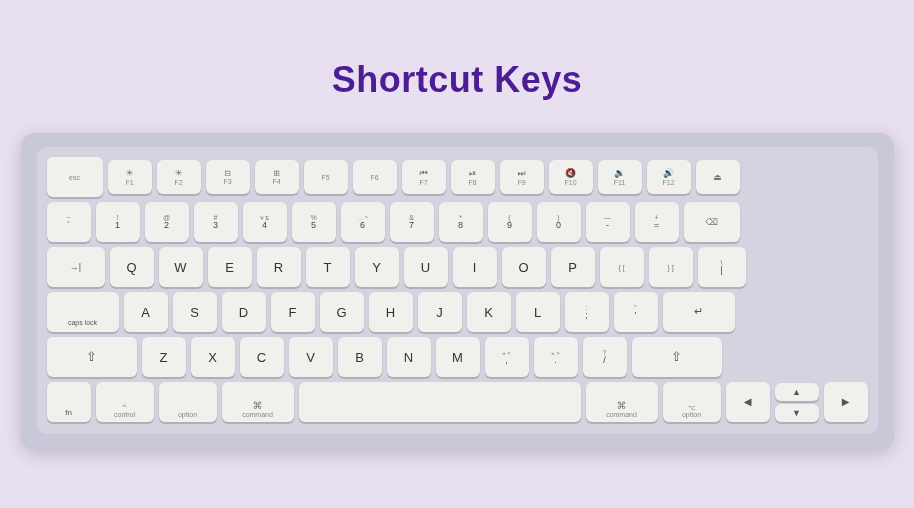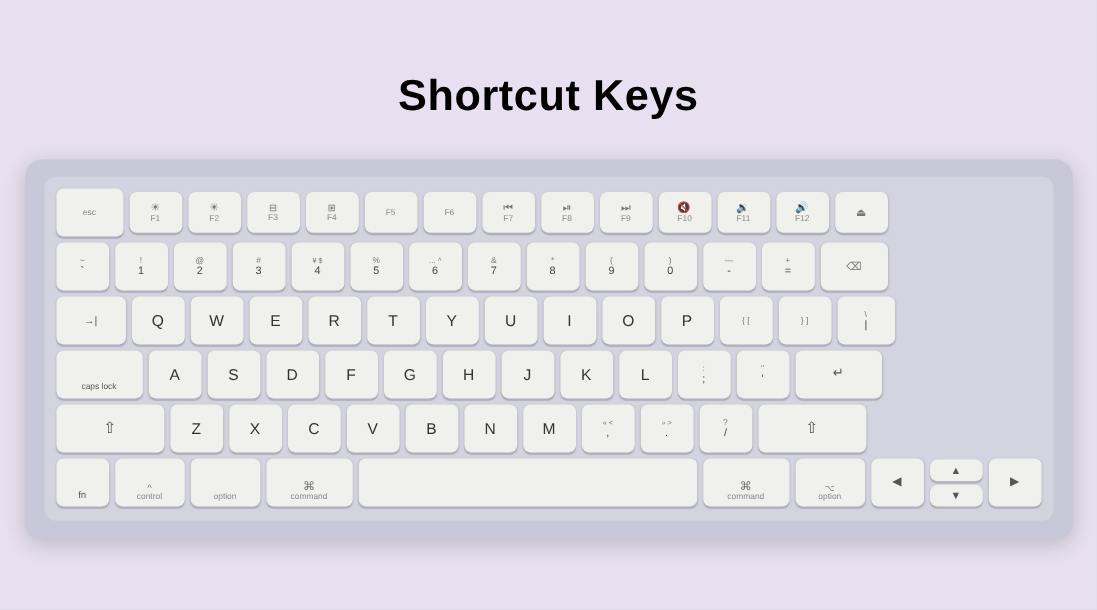--- a/index.html
+++ b/index.html
@@ -12,21 +12,21 @@
       flex-direction: column;
       align-items: center;
       justify-content: center;
       font-family: -apple-system, BlinkMacSystemFont, 'Segoe UI', sans-serif;
       overflow: hidden;
     }
 
     .page-title {
       font-size: 36px;
       font-weight: 800;
-      color: #000000;
+      color: #4c1d95;
       margin-bottom: 32px;
       letter-spacing: 0.5px;
     }
 
     .keyboard-wrap {
       background: #c8c8d8;
       border-radius: 14px;
       padding: 14px 16px 16px;
       box-shadow: 0 4px 18px rgba(0,0,0,0.18);
     }

